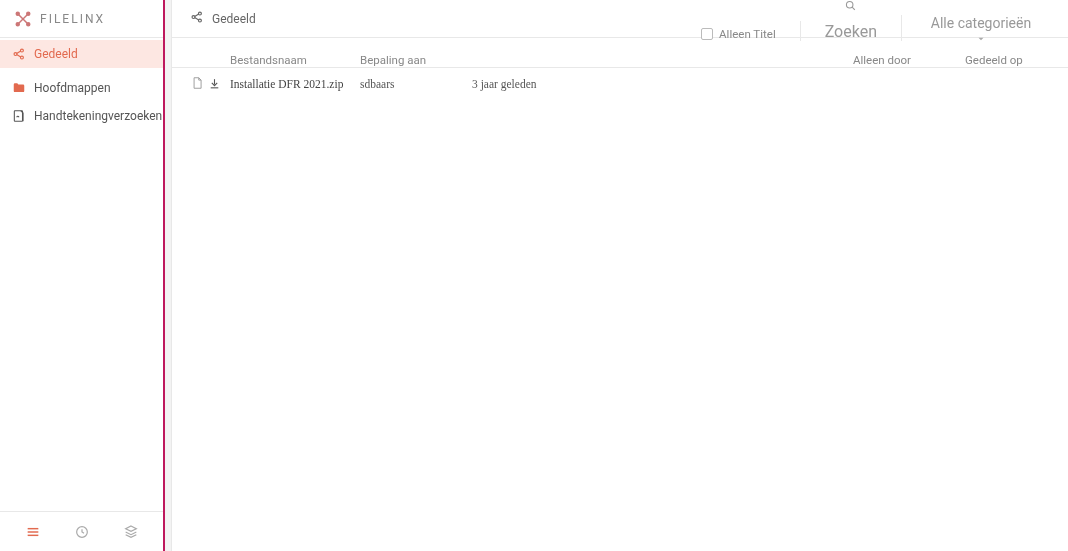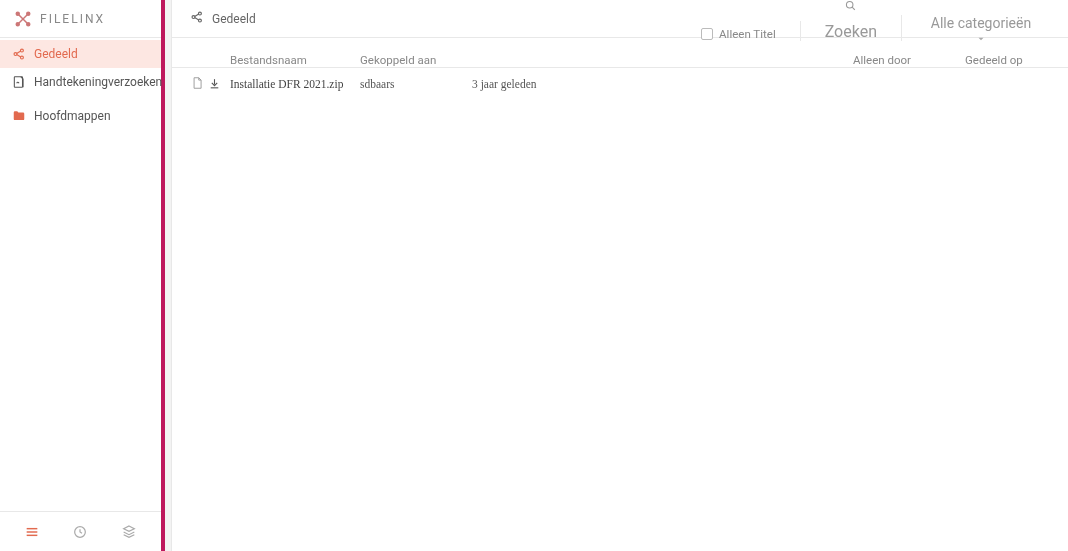--- a/index.html
+++ b/index.html
@@ -10,21 +10,21 @@
       background: #fff;
       width: 1068px;
       height: 551px;
       overflow: hidden;
     }
     .app { display: flex; height: 100%; }
     
     
     .sidebar {
       width: 165px;
-      border-right: 4px solid #be185d;
+      border-right: 2px solid #be185d;
       display: flex;
       flex-direction: column;
       background: #fff;
       text-align: center;
     }
     .logo {
       height: 38px;
       display: flex;
       align-items: center;
       padding: 0 14px;
@@ -196,37 +196,37 @@
           <svg viewBox="0 0 24 24" fill="none" stroke="currentColor" stroke-width="2">
             <circle cx="6" cy="12" r="2.5"></circle>
               <circle cx="17" cy="6" r="2.5"></circle>
               <circle cx="17" cy="18" r="2.5"></circle>
             <line x1="8" y1="11" x2="15" y2="7"></line>
               <line x1="8" y1="13" x2="15" y2="17"></line>
           </svg>
         </span>
         <span class="nav-label">Gedeeld</span>
       </div>
+      <div class="nav-item folder">
+        <span class="nav-icon">
+          <svg viewBox="0 0 24 24" fill="#e26a4f">
+            <path d="M3 6a2 2 0 012-2h4l2 2h8a2 2 0 012 2v9a2 2 0 01-2 2H5a2 2 0 01-2-2V6z"></path>
+          </svg>
+        </span>
+        <span class="nav-label">Hoofdmappen</span>
+      </div>
       <div class="nav-item">
         <span class="nav-icon">
           <svg viewBox="0 0 24 24" fill="none" stroke="currentColor" stroke-width="1.8">
             <rect x="4" y="3" width="14" height="18" rx="1"></rect>
             <path d="M15 3l4 4v14"></path>
             <path d="M8 14c1-2 3-2 4 0"></path>
           </svg>
         </span>
         <span class="nav-label">Handtekeningverzoeken</span>
-      </div>
-      <div class="nav-item folder">
-        <span class="nav-icon">
-          <svg viewBox="0 0 24 24" fill="#e26a4f">
-            <path d="M3 6a2 2 0 012-2h4l2 2h8a2 2 0 012 2v9a2 2 0 01-2 2H5a2 2 0 01-2-2V6z"></path>
-          </svg>
-        </span>
-        <span class="nav-label">Hoofdmappen</span>
       </div>
     </nav>
     <div class="sidebar-footer">
       <span class="footer-btn accent">
         <svg viewBox="0 0 24 24" fill="none" stroke="currentColor" stroke-width="2.2">
           <line x1="4" y1="7" x2="20" y2="7"></line>
             <line x1="4" y1="12" x2="20" y2="12"></line>
             <line x1="4" y1="17" x2="20" y2="17"></line>
         </svg>
       </span>
@@ -286,21 +286,21 @@
           </span>
         </div>
       </div>
     </div>
 
 
     <div class="table-head">
       <div class="col-icon"></div>
       <div class="col-dl"></div>
       <div class="col-name">Bestandsnaam</div>
-      <div class="col-linked">Gekoppeld aan</div>
+      <div class="col-linked">Bepaling aan</div>
       <div class="col-sharedby">Alleen door</div>
       <div class="col-sharedon">Gedeeld op</div>
     </div>
 
     <div class="table-body">
       <div class="row">
         <div class="col-icon">
           <svg viewBox="0 0 24 24" fill="none" stroke="currentColor" stroke-width="1.6">
             <path d="M7 3h8l4 4v14H7z"></path>
               <path d="M15 3v4h4"></path>

